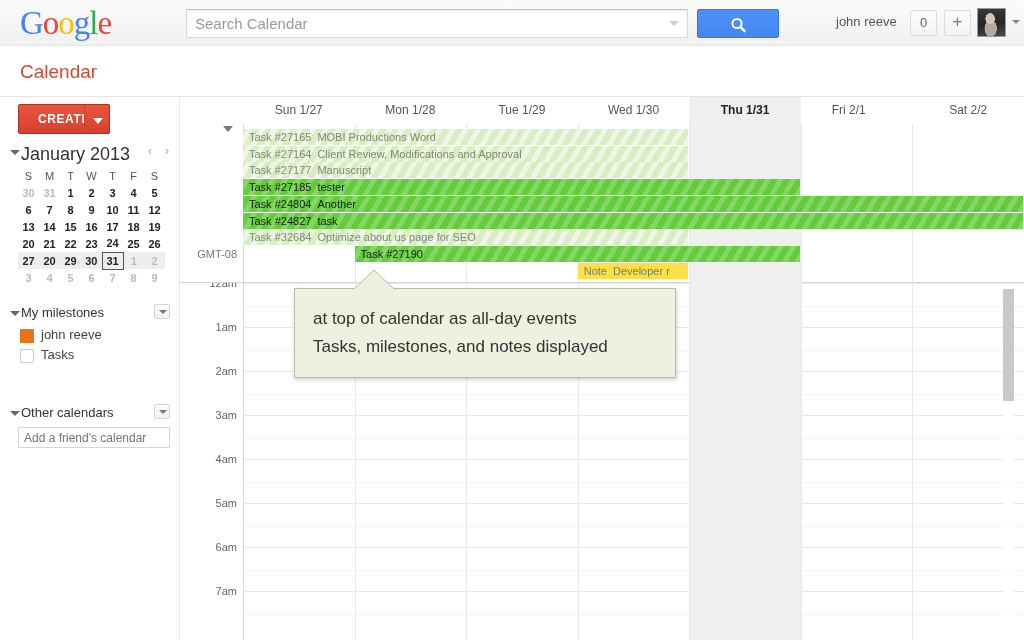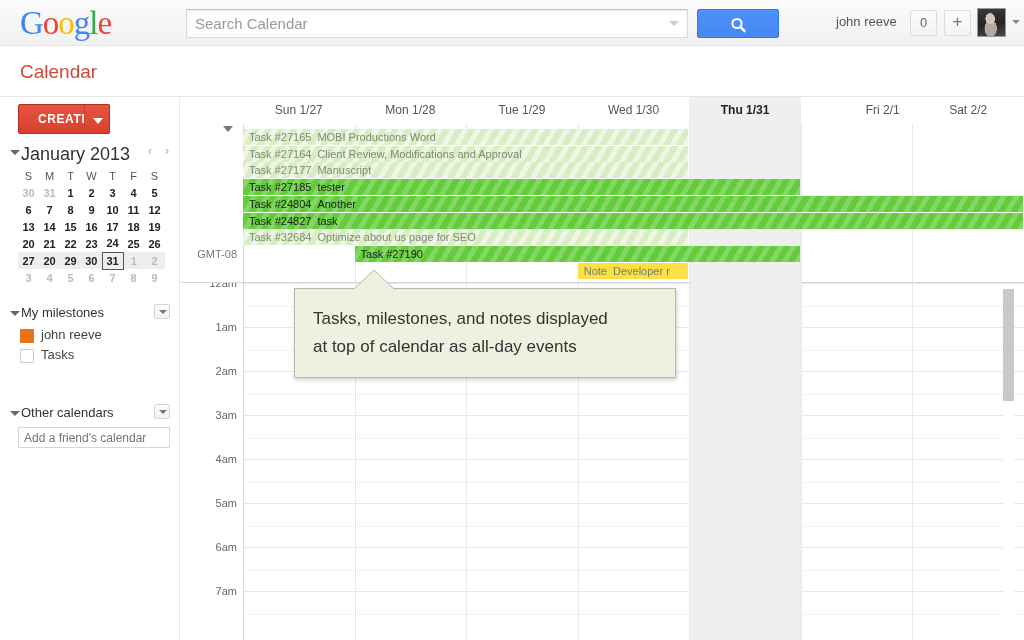--- a/index.html
+++ b/index.html
@@ -508,21 +508,21 @@
   </div>
 
   <div class="main">
 
     <div class="dayhdr" id="day-headers">
         <div class="cell" style="left: 62px; width: 111.571px;">Sun 1/27</div>
         <div class="cell" style="left: 173.571px; width: 111.571px;">Mon 1/28</div>
         <div class="cell" style="left: 285.143px; width: 111.571px;">Tue 1/29</div>
         <div class="cell" style="left: 396.714px; width: 111.571px;">Wed 1/30</div>
         <div class="cell today" style="left: 508.286px; width: 111.571px;">Thu 1/31</div>
-        <div class="cell" style="left: 640px; width: 111.571px; padding-left: 12px;">Fri 2/1</div>
+        <div class="cell" style="left: 606px; width: 111.571px; padding-left: 12px;">Fri 2/1</div>
         <div class="cell" style="left: 731.429px; width: 111.571px;">Sat 2/2</div>
       </div>
 
     <div class="allday">
       <div class="allday-gutter">
         <span class="collapse-tri"></span>
         <span class="tz" style="top:124px;">GMT-08</span>
       </div>
       <div class="allday-cols" id="allday-cols">
           <div class="adcol" style="left: 0px; width: 111.571px;"></div>
@@ -594,22 +594,22 @@
         </div>
     </div>
   </div>
 
   <svg class="tt-arrow" width="44" height="22" viewBox="0 0 44 22">
     <polygon points="2,21 22,2 42,21" fill="#eff0e0" stroke="#b9b9a8" stroke-width="1"></polygon>
     <line x1="3" y1="21" x2="41" y2="21" stroke="#eff0e0" stroke-width="2"></line>
   </svg>
   <div class="tooltip">
     <div class="ttext">
+      <div>at top of calendar as all-day events</div>
       <div>Tasks, milestones, and notes displayed</div>
-      <div>at top of calendar as all-day events</div>
     </div>
   </div>
 
   <div class="scrollbar">
     <div class="scrollthumb"></div>
   </div>
 
 </div>
 
 </body></html>

